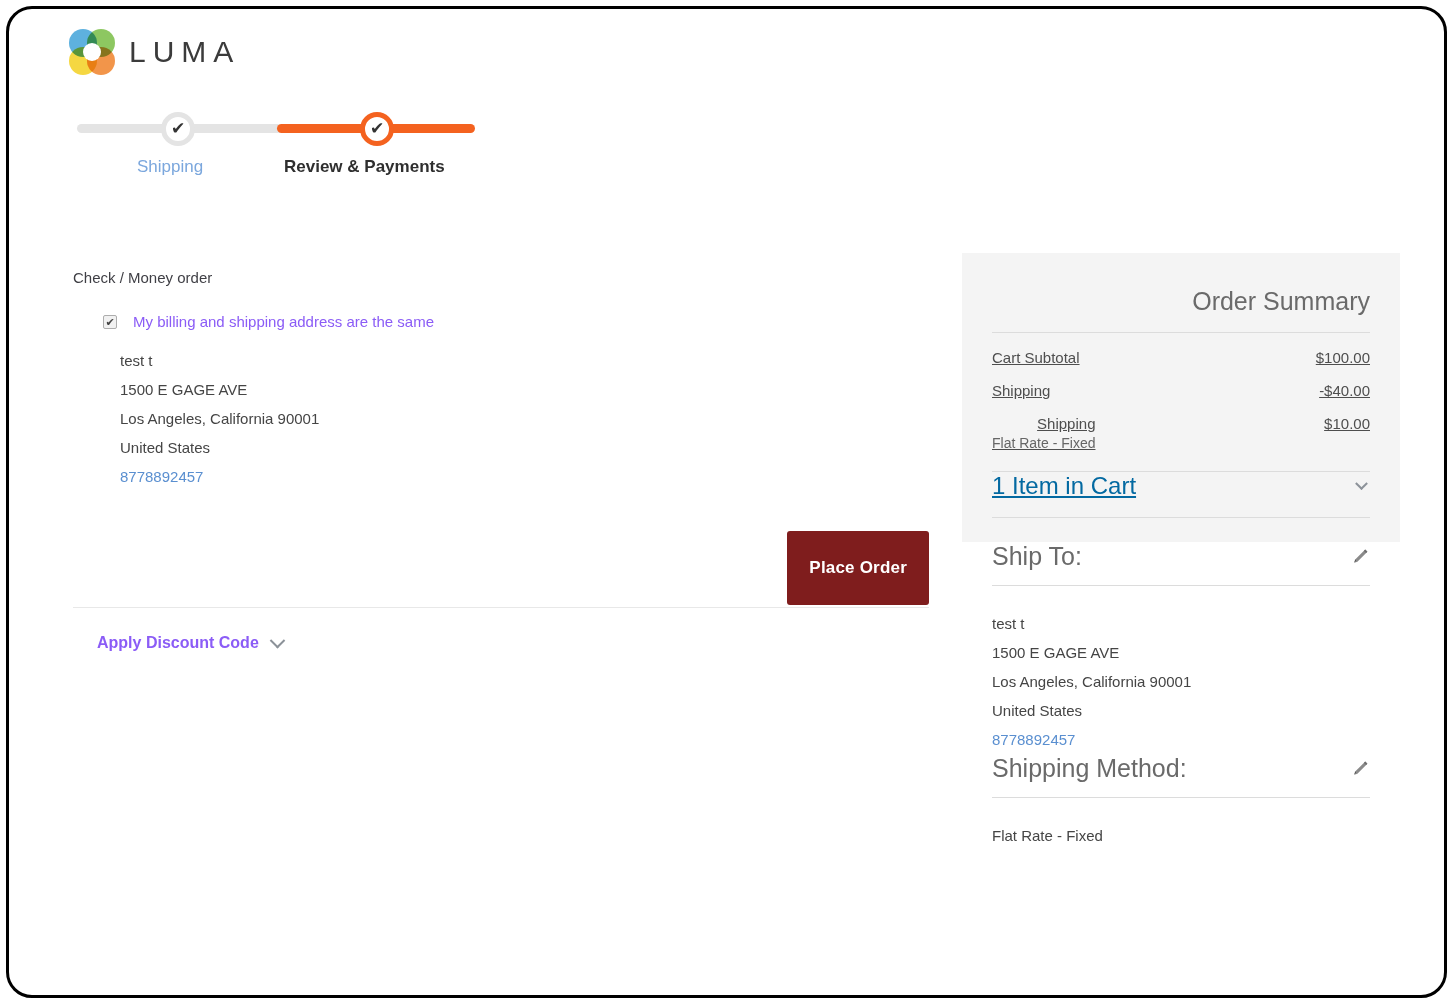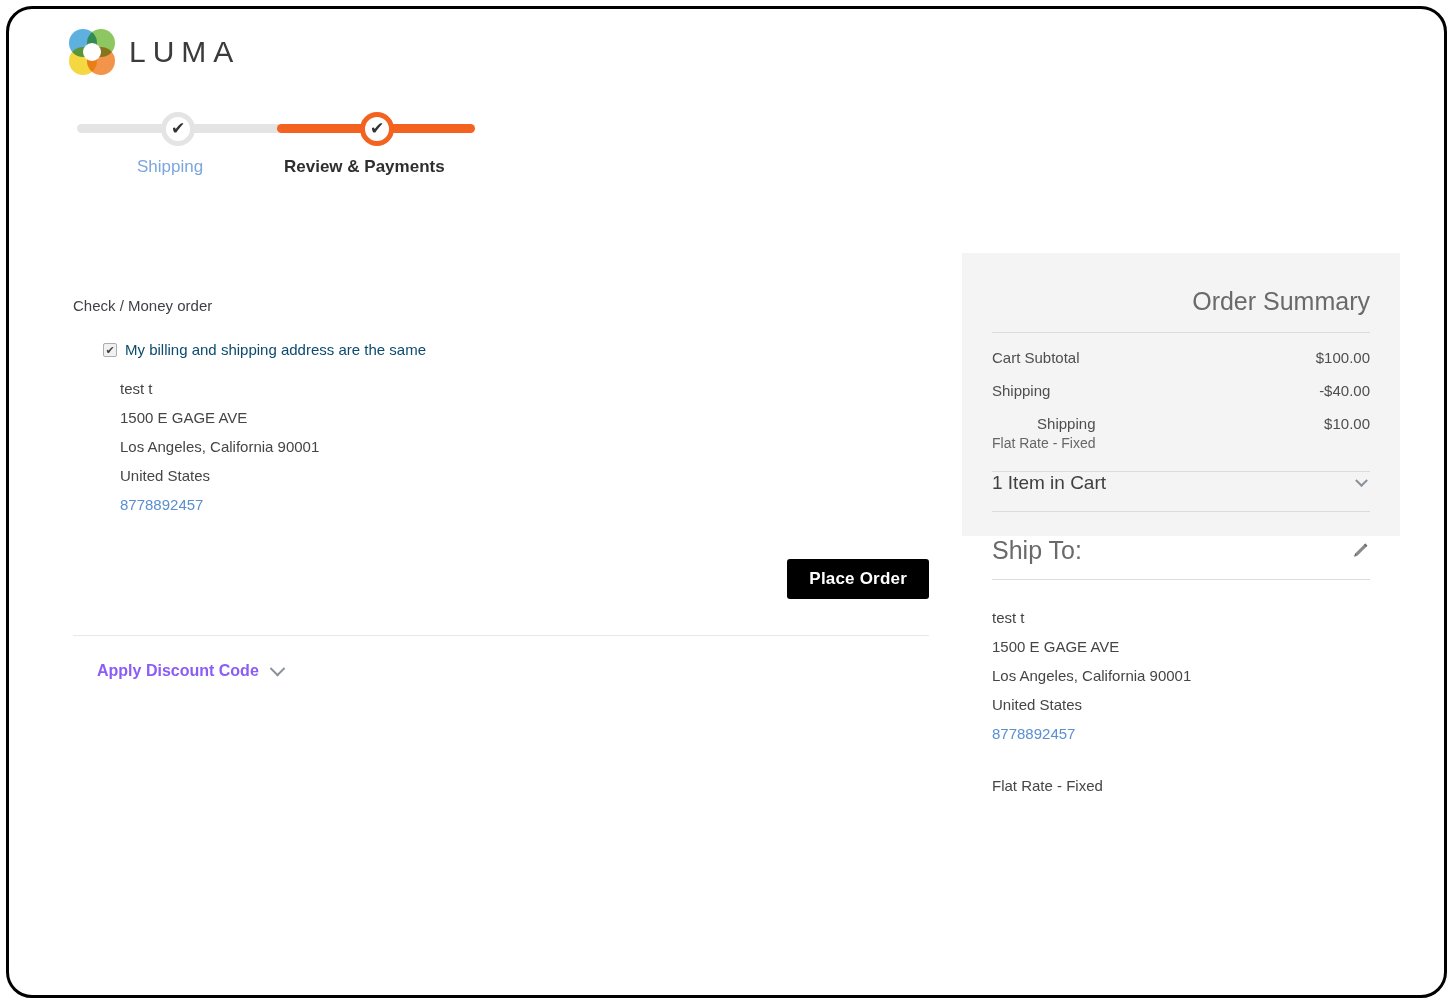--- a/index.html
+++ b/index.html
@@ -112,21 +112,21 @@
     top: 212px;
     width: 860px;
   }
   #payment-title {
     font-size: 27px;
     font-weight: 300;
     color: #575757;
     letter-spacing: .2px;
   }
   #payment-method-name {
-    margin-top: 76px;
+    margin-top: 48px;
     font-size: 15px;
     color: #3f3f45;
   }
   #billing-row {
     margin-top: 27px;
     margin-left: 30px;
     display: flex;
     align-items: flex-start;
   }
   .chk {
@@ -135,50 +135,50 @@
     background: #f1f1f1;
     border-radius: 2px;
     display: inline-flex;
     align-items: center;
     justify-content: center;
     margin-top: 2px;
     flex: none;
   }
   .chk span { font-size: 11px; color: #444; line-height: 1; }
   #billing-label {
-    margin-left: 8px;
+    margin-left: 16px;
     font-size: 15px;
-    color: #0c4a6e;
+    color: #8b5cf6;
   }
   #billing-address {
     margin-top: 16px;
     margin-left: 47px;
     font-size: 15px;
     color: #454545;
     line-height: 29px;
   }
   .addr-phone { color: #5a8fd0; }
 
   #place-order-wrap {
     position: relative;
     height: 78px;
     margin-top: 22px;
   }
   #place-order-button {
     position: absolute;
     right: 4px;
     top: 18px;
-    background: #000000;
+    background: #7f1d1d;
     color: #ffffff;
     border: none;
     border-radius: 3px;
     font-size: 17px;
     font-weight: 700;
     font-family: "Liberation Sans", sans-serif;
-    padding: 10px 22px;
+    padding: 27px 22px;
     cursor: pointer;
     letter-spacing: .2px;
   }
 
   #left-divider {
     margin-top: 16px;
     height: 1px;
     background: #e8e8e8;
     width: 856px;
   }
@@ -222,20 +222,21 @@
     padding-bottom: 16px;
     border-bottom: 1px solid #dcdcdc;
   }
   .sum-row {
     display: flex;
     justify-content: space-between;
     align-items: flex-start;
     font-size: 15px;
     color: #4e4e4e;
     padding-top: 16px;
+    text-decoration: underline;
   }
   .sum-row .sub { display: block; font-size: 14px; color: #666; margin-top: 3px; }
   #totals-divider { margin-top: 20px; height: 1px; background: #dcdcdc; }
   #order-total-row {
     display: flex;
     justify-content: space-between;
     align-items: center;
     padding-top: 18px;
     padding-bottom: 22px;
     font-weight: 700;
@@ -243,21 +244,21 @@
   #order-total-label { font-size: 19px; color: #2f2f2f; }
   #order-total-value { font-size: 22px; color: #2f2f2f; }
   #cart-items-row {
     display: flex;
     justify-content: space-between;
     align-items: center;
     padding-bottom: 17px;
     border-bottom: 1px solid #dcdcdc;
     cursor: pointer;
   }
-  #cart-items-label { font-size: 19px; font-weight: 300; color: #404040; }
+  #cart-items-label { font-size: 24px; font-weight: 300; color: #0369a1; text-decoration: underline; }
   .chev-sm {
     width: 9px; height: 9px;
     border-right: 2px solid #8c9299;
     border-bottom: 2px solid #8c9299;
     transform: rotate(45deg) translate(-2px,-2px);
     margin-right: 4px;
   }
 
   .side-block { padding: 0 30px; }
   .side-head {
@@ -384,17 +385,27 @@
       <div class="side-body">
         <div>test t</div>
         <div>1500 E GAGE AVE</div>
         <div>Los Angeles, California 90001</div>
         <div>United States</div>
         <div class="addr-phone">8778892457</div>
       </div>
     </div>
 
     <div class="side-block">
+      <div class="side-head">
+        <span class="side-title">Shipping Method:</span>
+        <span class="pencil-icon">
+          <svg viewBox="0 0 20 20" width="20" height="20" aria-hidden="true">
+            <path d="M15.2 2.6 L17.4 4.8 L7.4 14.8 L4.3 15.7 L5.2 12.6 Z" fill="#8a8a8a"></path>
+            <path d="M15.2 2.6 L17.4 4.8 L16.1 6.1 L13.9 3.9 Z" fill="#6f6f6f"></path>
+            <path d="M4.3 15.7 L5.2 12.6 L6.0 13.4 Z" fill="#4a4a4a"></path>
+          </svg>
+        </span>
+      </div>
       <div class="side-body">Flat Rate - Fixed</div>
     </div>
 
   </div>
 </div>
 
 </body></html>

